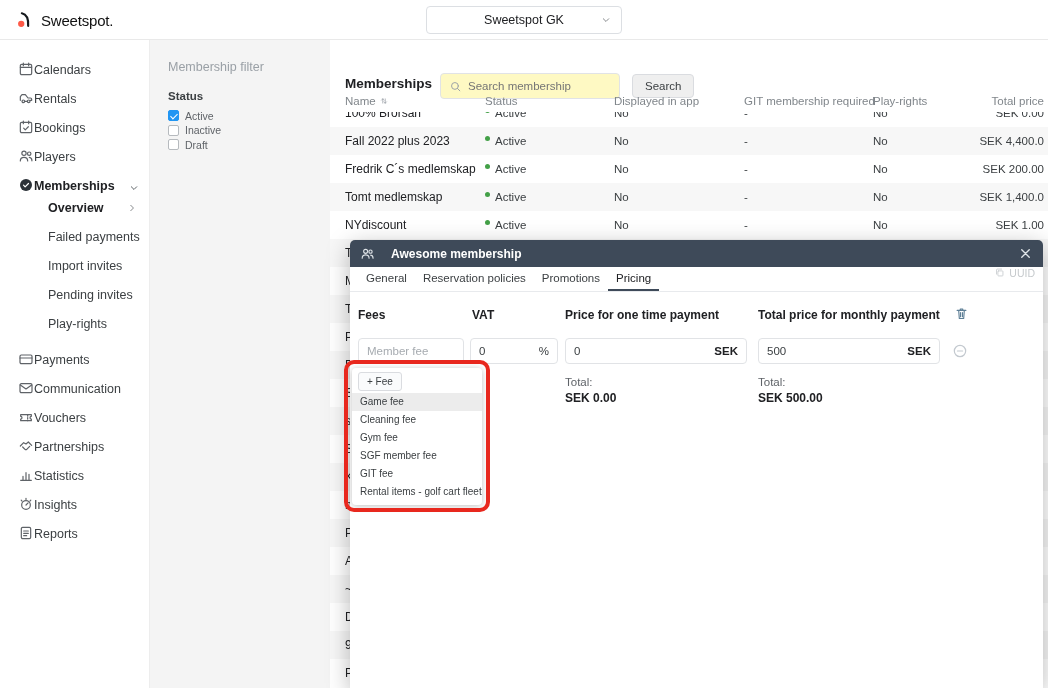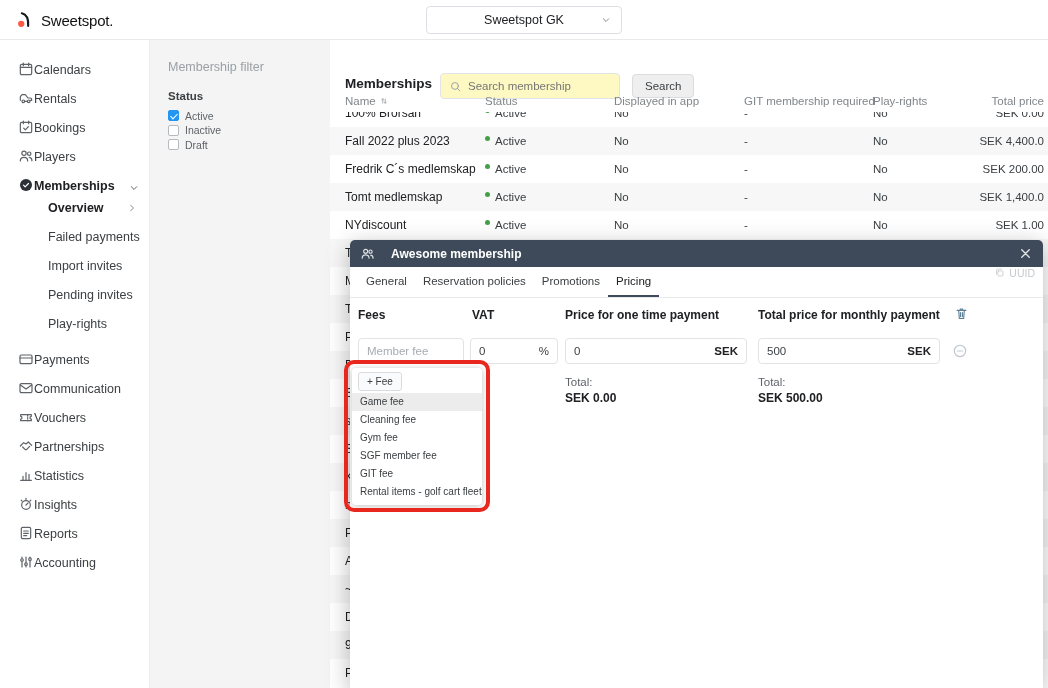--- a/index.html
+++ b/index.html
@@ -55,21 +55,21 @@
   .c-status{left:155px}.c-displayed{left:284px}.c-git{left:414px}.c-play{left:543px}
   .c-price{right:4px;text-align:right}
   .dot{display:inline-block;width:5px;height:5px;border-radius:50%;background:#43a047;margin-right:5px;vertical-align:4px}
 
   
   #modal{position:absolute;left:350px;top:240px;width:693px;height:448px;background:#fff;border-radius:5px 5px 0 0;box-shadow:0 6px 24px rgba(0,0,0,.28);z-index:10}
   #modal-header{position:absolute;left:0;top:0;right:0;height:27px;background:#3e4a59;border-radius:5px 5px 0 0;display:flex;align-items:center;padding:0 10px;gap:16px}
   #modal-header .ic{width:15px;height:15px;color:#dfe4e8}
   #modal-title{font-size:12px;font-weight:700;color:#fff}
   #modal-close{margin-left:auto;width:14px;height:14px;color:#fff;cursor:pointer}
-  #modal-tabs{position:absolute;left:0;top:27px;right:0;height:31px;border-bottom:1px solid #e8eaed;display:flex;align-items:stretch;padding-left:8px}
+  #modal-tabs{position:absolute;left:0;top:27px;right:0;height:25px;border-bottom:1px solid #e8eaed;display:flex;align-items:stretch;padding-left:8px}
   #tabs-list{display:flex;align-items:stretch}
   .mtab{display:flex;align-items:center;padding:0 8px;font-size:11.5px;color:#3c4043;cursor:pointer;border-bottom:2px solid transparent}
   .mtab.active{border-bottom-color:#3e4a59;color:#202124}
   #uuid{margin-left:auto;display:flex;gap:4px;padding-right:8px;color:#c6cacd;font-size:10.5px;cursor:default}
   #uuid .ic{width:11px;height:11px;color:#c6cacd}
   #modal-content{position:absolute;left:0;top:54px;right:0;bottom:0}
   .pcol-h{position:absolute;top:14px;font-size:12px;font-weight:700;color:#202124;white-space:nowrap}
   .ph-fees{left:8px}.ph-vat{left:122px}.ph-one{left:215px}.ph-month{left:408px}
   #trash{position:absolute;left:604px;top:12px;width:15px;height:15px;color:#5e7f96;cursor:pointer}
   .field{position:absolute;top:44px;height:26px;border:1px solid #e1e3e6;border-radius:4px;background:#fff;display:flex;align-items:center;padding:0 8px}
@@ -245,31 +245,20 @@
     </div>
     <div class="sitem">
       <span class="ic">
         <svg viewBox="0 0 24 24" fill="none" stroke="currentColor" stroke-width="1.8" stroke-linecap="round" stroke-linejoin="round">
           <rect x="5" y="3.5" width="14" height="17" rx="2"></rect>
           <path d="M8.5 9h7M8.5 12.5h7M8.5 16h4.5"></path>
         </svg>
       </span>
       <span>Reports</span>
     </div>
-    <div class="sitem">
-      <span class="ic">
-        <svg viewBox="0 0 24 24" fill="none" stroke="currentColor" stroke-width="1.8" stroke-linecap="round" stroke-linejoin="round">
-          <path d="M6 4.5v15M12 4.5v15M18 4.5v15"></path>
-          <circle cx="6" cy="9" r="1.9" fill="#fff"></circle>
-          <circle cx="12" cy="15.2" r="1.9" fill="#fff"></circle>
-          <circle cx="18" cy="7.8" r="1.9" fill="#fff"></circle>
-        </svg>
-      </span>
-      <span>Accounting</span>
-    </div>
   </nav>
 
 <aside id="filter">
   <div class="ftitle">Membership filter</div>
   <div class="flabel">Status</div>
   <div class="fopts" id="filter-options">
       <div class="fopt">
         <span class="cb checked"></span>
         <span>Active</span>
       </div>

